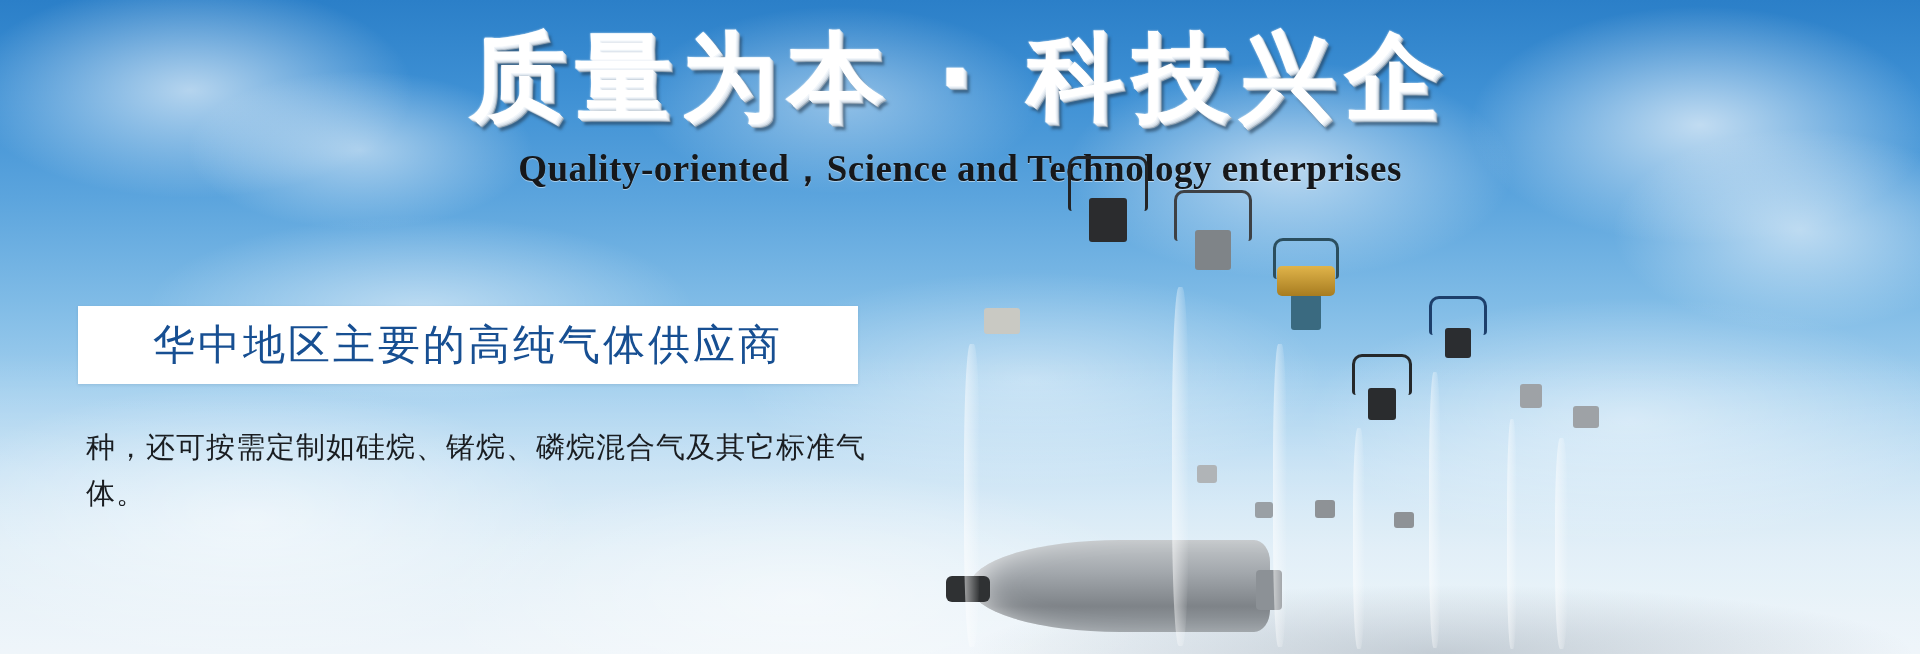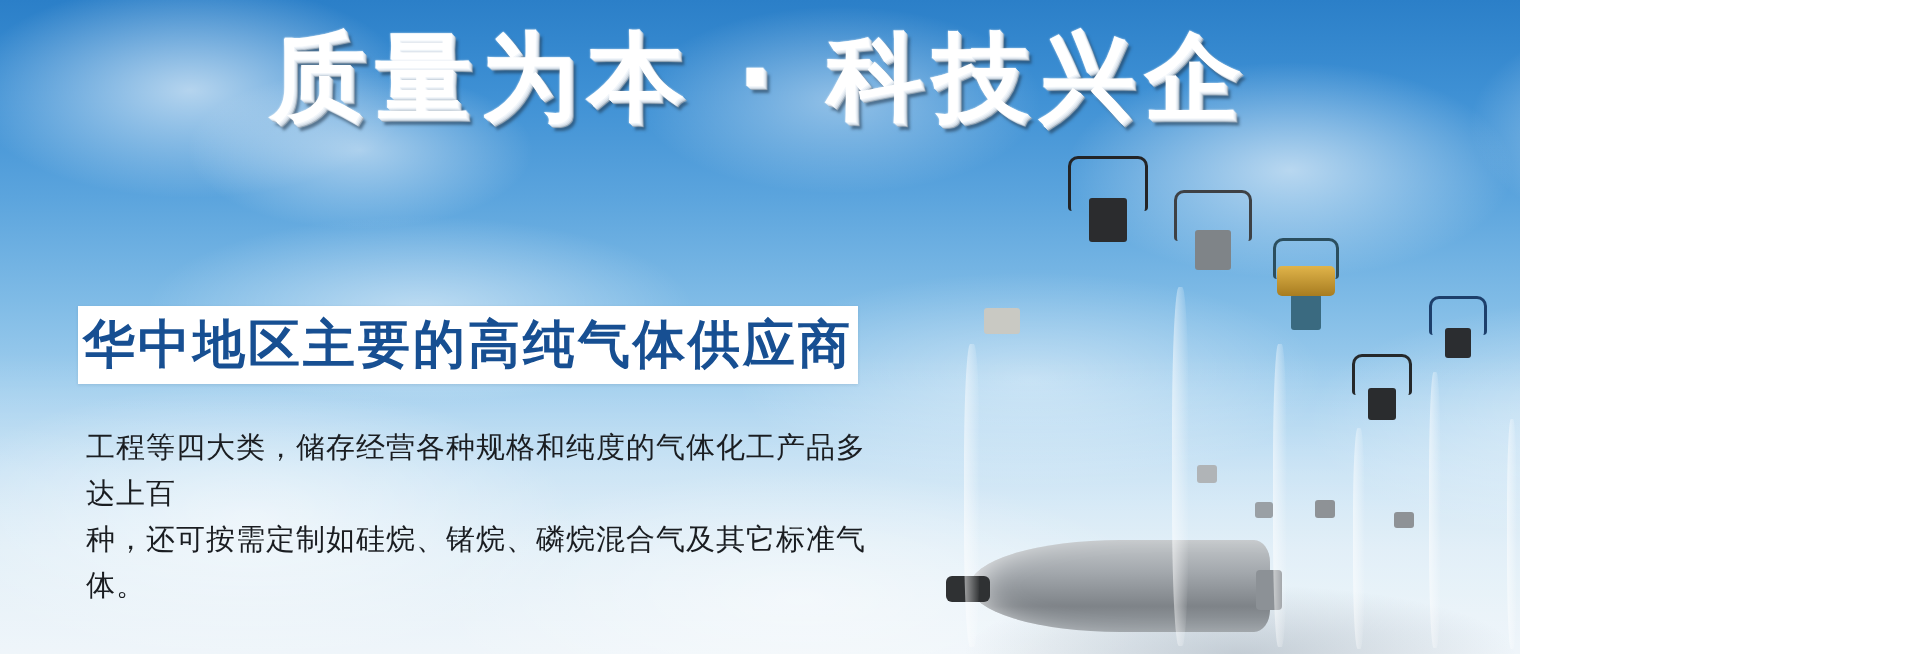--- a/index.html
+++ b/index.html
@@ -3,21 +3,21 @@
 <meta charset="utf-8">
 <style>
   html, body {
     margin: 0; padding: 0;
     background: #ffffff;
   }
   body { font-family: "Liberation Sans", sans-serif; }
 
   .banner {
     position: relative;
-    width: 1520px;
+    width: 1920px;
     height: 654px;
     overflow: hidden;
     background: linear-gradient(to bottom,
         #2b7fc8 0%,
         #3e90d4 14%,
         #5ba4dd 30%,
         #7fbbe6 46%,
         #a2cfee 60%,
         #bcdcf2 72%,
         #cfe5f3 84%,
@@ -92,22 +92,22 @@
     width: 780px;
     height: 78px;
     background: #ffffff;
     display: flex;
     align-items: center;
     justify-content: center;
     box-shadow: 0 1px 3px rgba(20,50,80,.12);
   }
   .slogan-text {
     font-family: "DejaVu Sans", "Liberation Sans", sans-serif;
-    font-weight: 700;
-    font-size: 52px;
+    font-weight: 400;
+    font-size: 42px;
     letter-spacing: 3px;
     color: #174f92;
     white-space: nowrap;
   }
 
   
   .para {
     position: absolute;
     left: 86px;
     top: 424px;
@@ -170,27 +170,27 @@
     <div class="cloud c8"></div>
     <div class="cloud c9"></div>
     <div class="cloud c10"></div>
     <div class="cloud c11"></div>
     <div class="haze"></div>
   </div>
 
   <div class="headline-wrap">
     <div class="headline">质量为本 · 科技兴企</div>
   </div>
+  <div class="subline">Quality-oriented，Science and Technology enterprises</div>
 
   <div class="slogan-box">
     <div class="slogan-text">华中地区主要的高纯气体供应商</div>
   </div>
 
   <div class="para">
-    <span class="l2">工程等四大类，储存经营各种规格和纯度的气体化工产品多达上百</span>
     <span class="l3">种，还可按需定制如硅烷、锗烷、磷烷混合气及其它标准气体。</span>
   </div>
 
   <div class="shadow-floor"></div>
 
   <div class="cyl-group">
 
     <div class="lying" style="left:30px; bottom:22px; width:300px; height:92px;
                 background:linear-gradient(to bottom,#c3c7ca 0%,#a3a8ad 35%,#7e8388 72%,#9aa0a5 100%);
                 box-shadow: inset 26px 0 34px -22px rgba(255,255,255,.85);">

